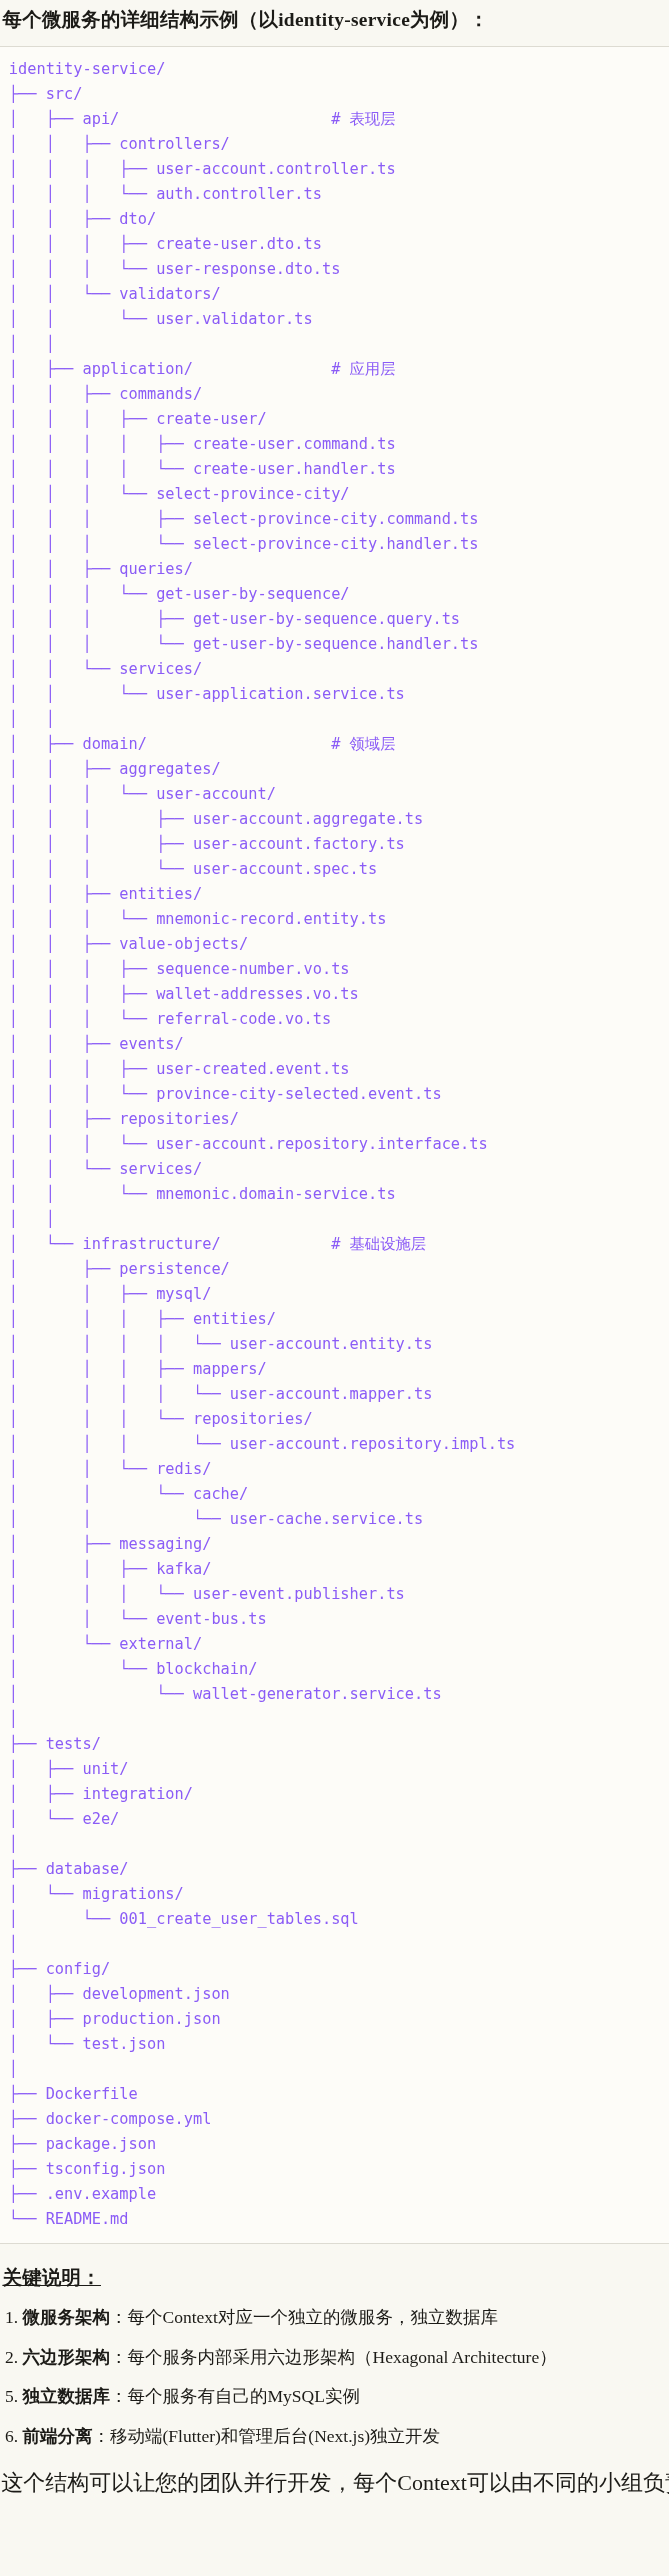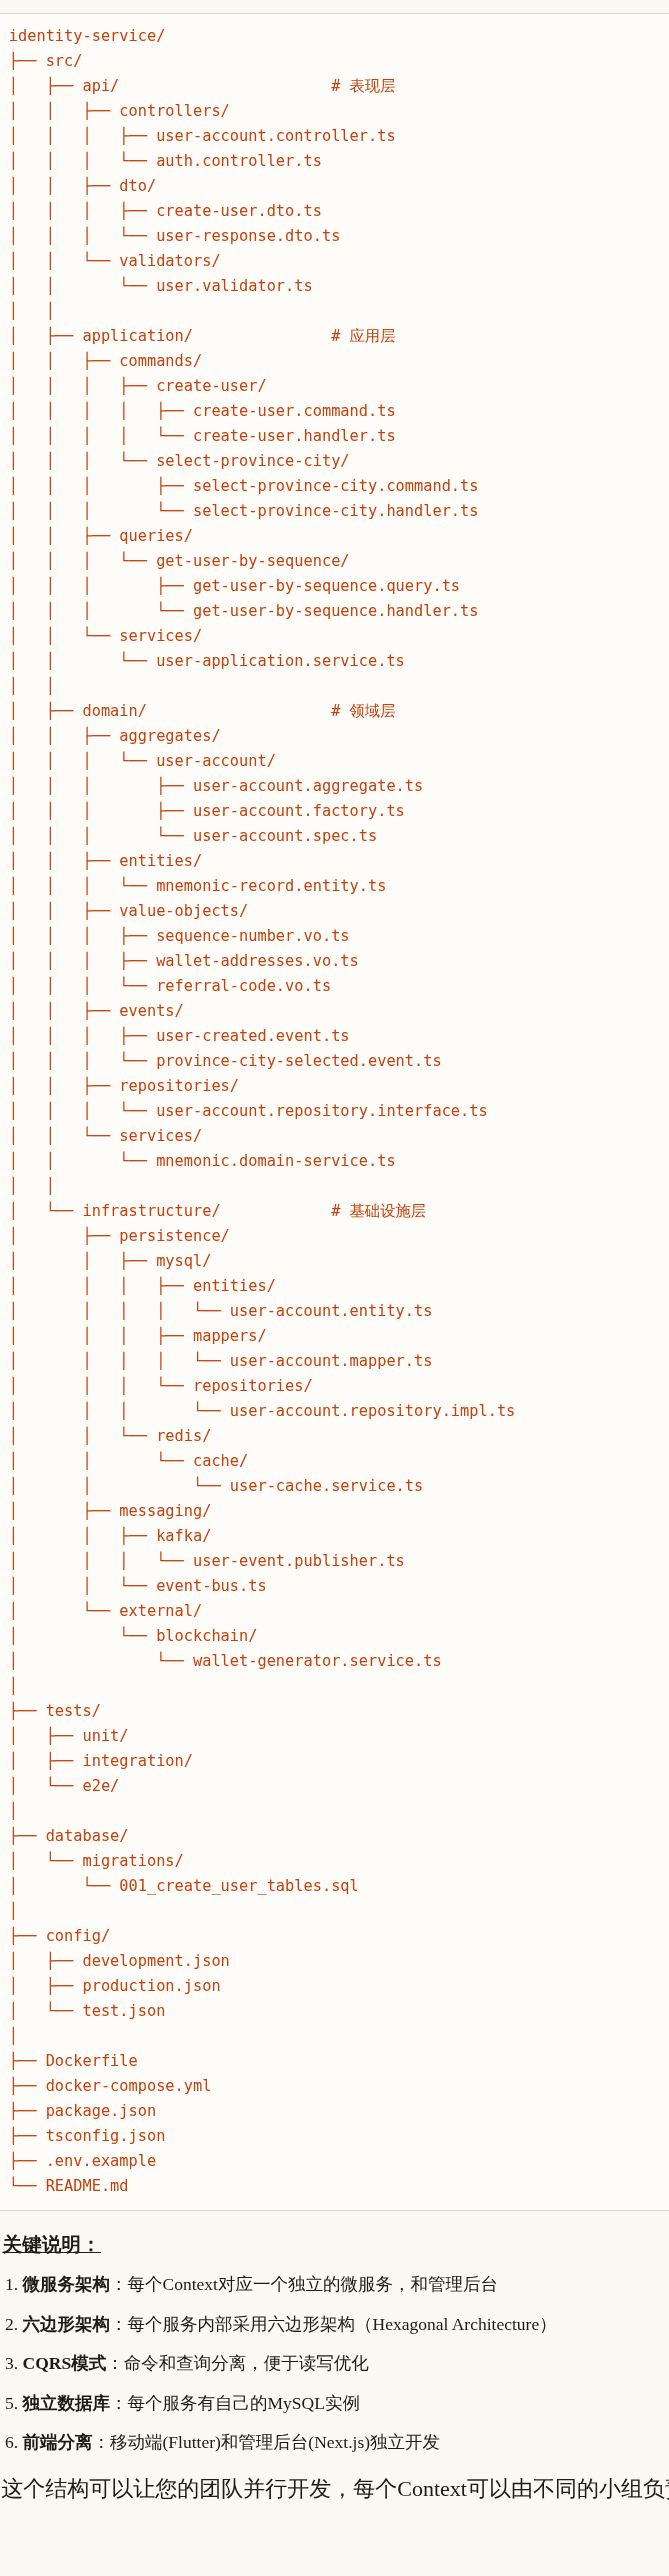--- a/index.html
+++ b/index.html
@@ -32,21 +32,21 @@
     border-top: 1.3px solid #DDDBD2;
     border-bottom: 1.3px solid #DDDBD2;
     padding: 10.6px 0 10.6px 8.8px;
     overflow: hidden;
   }
   .code-block pre {
     margin: 0;
     font-family: "DejaVu Sans Mono", "Liberation Mono", monospace;
     font-size: 15.3px;
     line-height: 25px;
-    color: #c2410c;
+    color: #8b5cf6;
     white-space: pre;
   }
   .notes-heading {
     margin: 0;
     padding: 20px 0 0 2.5px;
     font-size: 19.4px;
     line-height: 27.5px;
     font-weight: bold;
     letter-spacing: 0.3px;
     text-decoration: underline;
@@ -75,20 +75,21 @@
     font-size: 22px;
     line-height: 24px;
     white-space: nowrap;
   }
 </style>
 </head>
 <body>
 
 <div class="page">
 
+  <h1 class="page-title">每个微服务的详细结构示例（以identity-service为例）：</h1>
 
   <div class="code-block">
     <pre>identity-service/
 ├── src/
 │   ├── api/                       # 表现层
 │   │   ├── controllers/
 │   │   │   ├── user-account.controller.ts
 │   │   │   └── auth.controller.ts
 │   │   ├── dto/
 │   │   │   ├── create-user.dto.ts
@@ -170,30 +171,27 @@
 ├── package.json
 ├── tsconfig.json
 ├── .env.example
 └── README.md</pre>
   </div>
 
   <h2 class="notes-heading">关键说明：</h2>
 
   <div class="notes-list">
   <div class="note-item">
-    <span class="note-number">1.</span><span class="note-label">微服务架构</span><span class="note-text">：每个Context对应一个独立的微服务，和管理后台</span>
+    <span class="note-number">1.</span><span class="note-label">微服务架构</span><span class="note-text">：每个Context对应一个独立的微服务，独立数据库</span>
   </div>
 
   <div class="note-item">
     <span class="note-number">2.</span><span class="note-label">六边形架构</span><span class="note-text">：每个服务内部采用六边形架构（Hexagonal Architecture）</span>
   </div>
 
-  <div class="note-item">
-    <span class="note-number">3.</span><span class="note-label">CQRS模式</span><span class="note-text">：命令和查询分离，便于读写优化</span>
-  </div>
 
 
   <div class="note-item">
     <span class="note-number">5.</span><span class="note-label">独立数据库</span><span class="note-text">：每个服务有自己的MySQL实例</span>
   </div>
 
   <div class="note-item">
     <span class="note-number">6.</span><span class="note-label">前端分离</span><span class="note-text">：移动端(Flutter)和管理后台(Next.js)独立开发</span>
   </div>
 </div>

